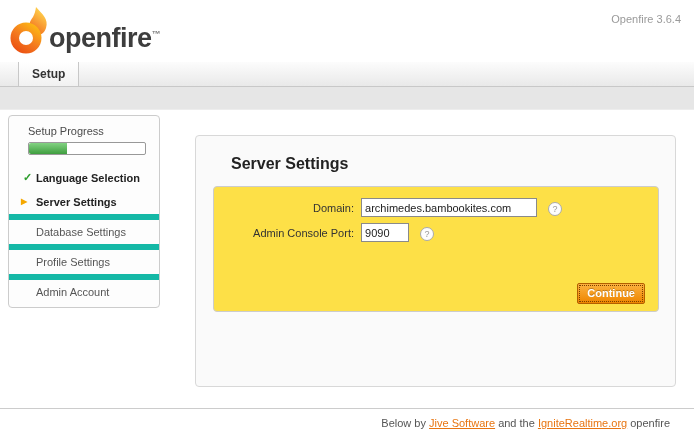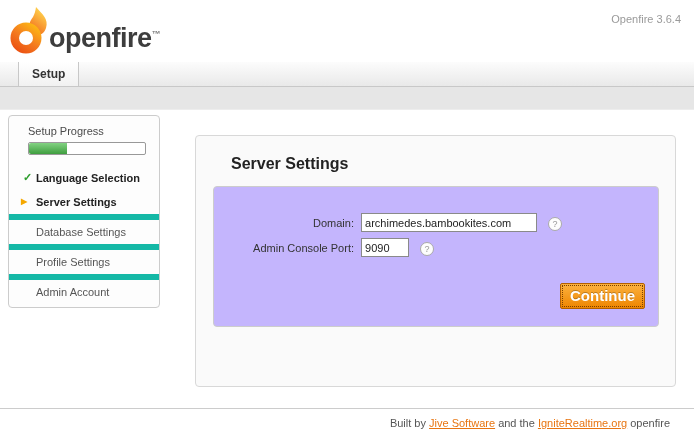--- a/index.html
+++ b/index.html
@@ -48,35 +48,35 @@
   .arrow-mark { position:absolute; left:12px; top:7px; color:#f5a800;
                 font-size:8px; }
 
   
   #panel { position:absolute; left:195px; top:25px; width:479px; height:250px;
            background:#fafafa; border:1px solid #d8d8d8; border-radius:4px; }
   #panel h1 { margin:19px 0 0 35px; font-size:16px; color:#222; }
   #panel p  { margin:9px 32px 0 35px; font-size:11px; color:#333; line-height:1.55; }
 
   .form-box { position:relative; margin:13px 16px 0 17px; height:113px;
-              border:1px solid #ccc; border-radius:4px; background:#c4b5fd;
-              padding-top:26px; }
+              border:1px solid #ccc; border-radius:4px; background:#fde047;
+              padding-top:11px; }
   .row { margin-bottom:6px; font-size:11px; color:#333; white-space:nowrap; }
   .row label { display:inline-block; width:140px; text-align:right; }
   .row input { font-family:"Liberation Sans", sans-serif; font-size:11px;
                height:15px; border:1px solid #8a8a8a; padding:1px 3px;
                margin-left:4px; background:#fff; color:#222; }
   .domain-input { width:168px; }
   .port-input { width:40px; }
   .help { display:inline-block; width:12px; height:12px; line-height:12px;
           border:1px solid #aaa; border-radius:50%; text-align:center;
           font-size:9px; color:#999; margin-left:8px; vertical-align:middle;
           background:#fdfdfd; cursor:pointer; }
   .continue-btn { position:absolute; right:13px; top:96px;
-          font-family:"Liberation Sans", sans-serif; font-size:15px;
+          font-family:"Liberation Sans", sans-serif; font-size:11px;
           font-weight:bold; color:#fff; text-shadow:0 -1px 0 rgba(0,0,0,0.25);
           background:linear-gradient(#fcb23f,#ee8500);
           border:1px solid #b35f00; border-radius:2px; padding:3px 9px 4px;
           outline:1px dotted #7a4100; outline-offset:-3px; cursor:pointer; }
 
   
   #footer { border-top:1px solid #ccc; height:30px; text-align:right;
             padding:8px 24px 0 0; font-size:11px; color:#555; }
   #footer a { color:#e87511; text-decoration:underline; cursor:pointer; }
 </style>
@@ -154,14 +154,14 @@
         <label>Admin Console Port:</label>
         <input class="port-input" type="text" value="9090" style="">
         <span class="help">?</span>
       </div>
       <button class="continue-btn">Continue</button>
     </div>
   </div>
 </div>
 
 <div id="footer">
-  <span>Built by </span><a>Jive Software</a><span> and the </span><a>IgniteRealtime.org</a><span> openfire</span>
+  <span>Below by </span><a>Jive Software</a><span> and the </span><a>IgniteRealtime.org</a><span> openfire</span>
 </div>
 
 </body></html>

